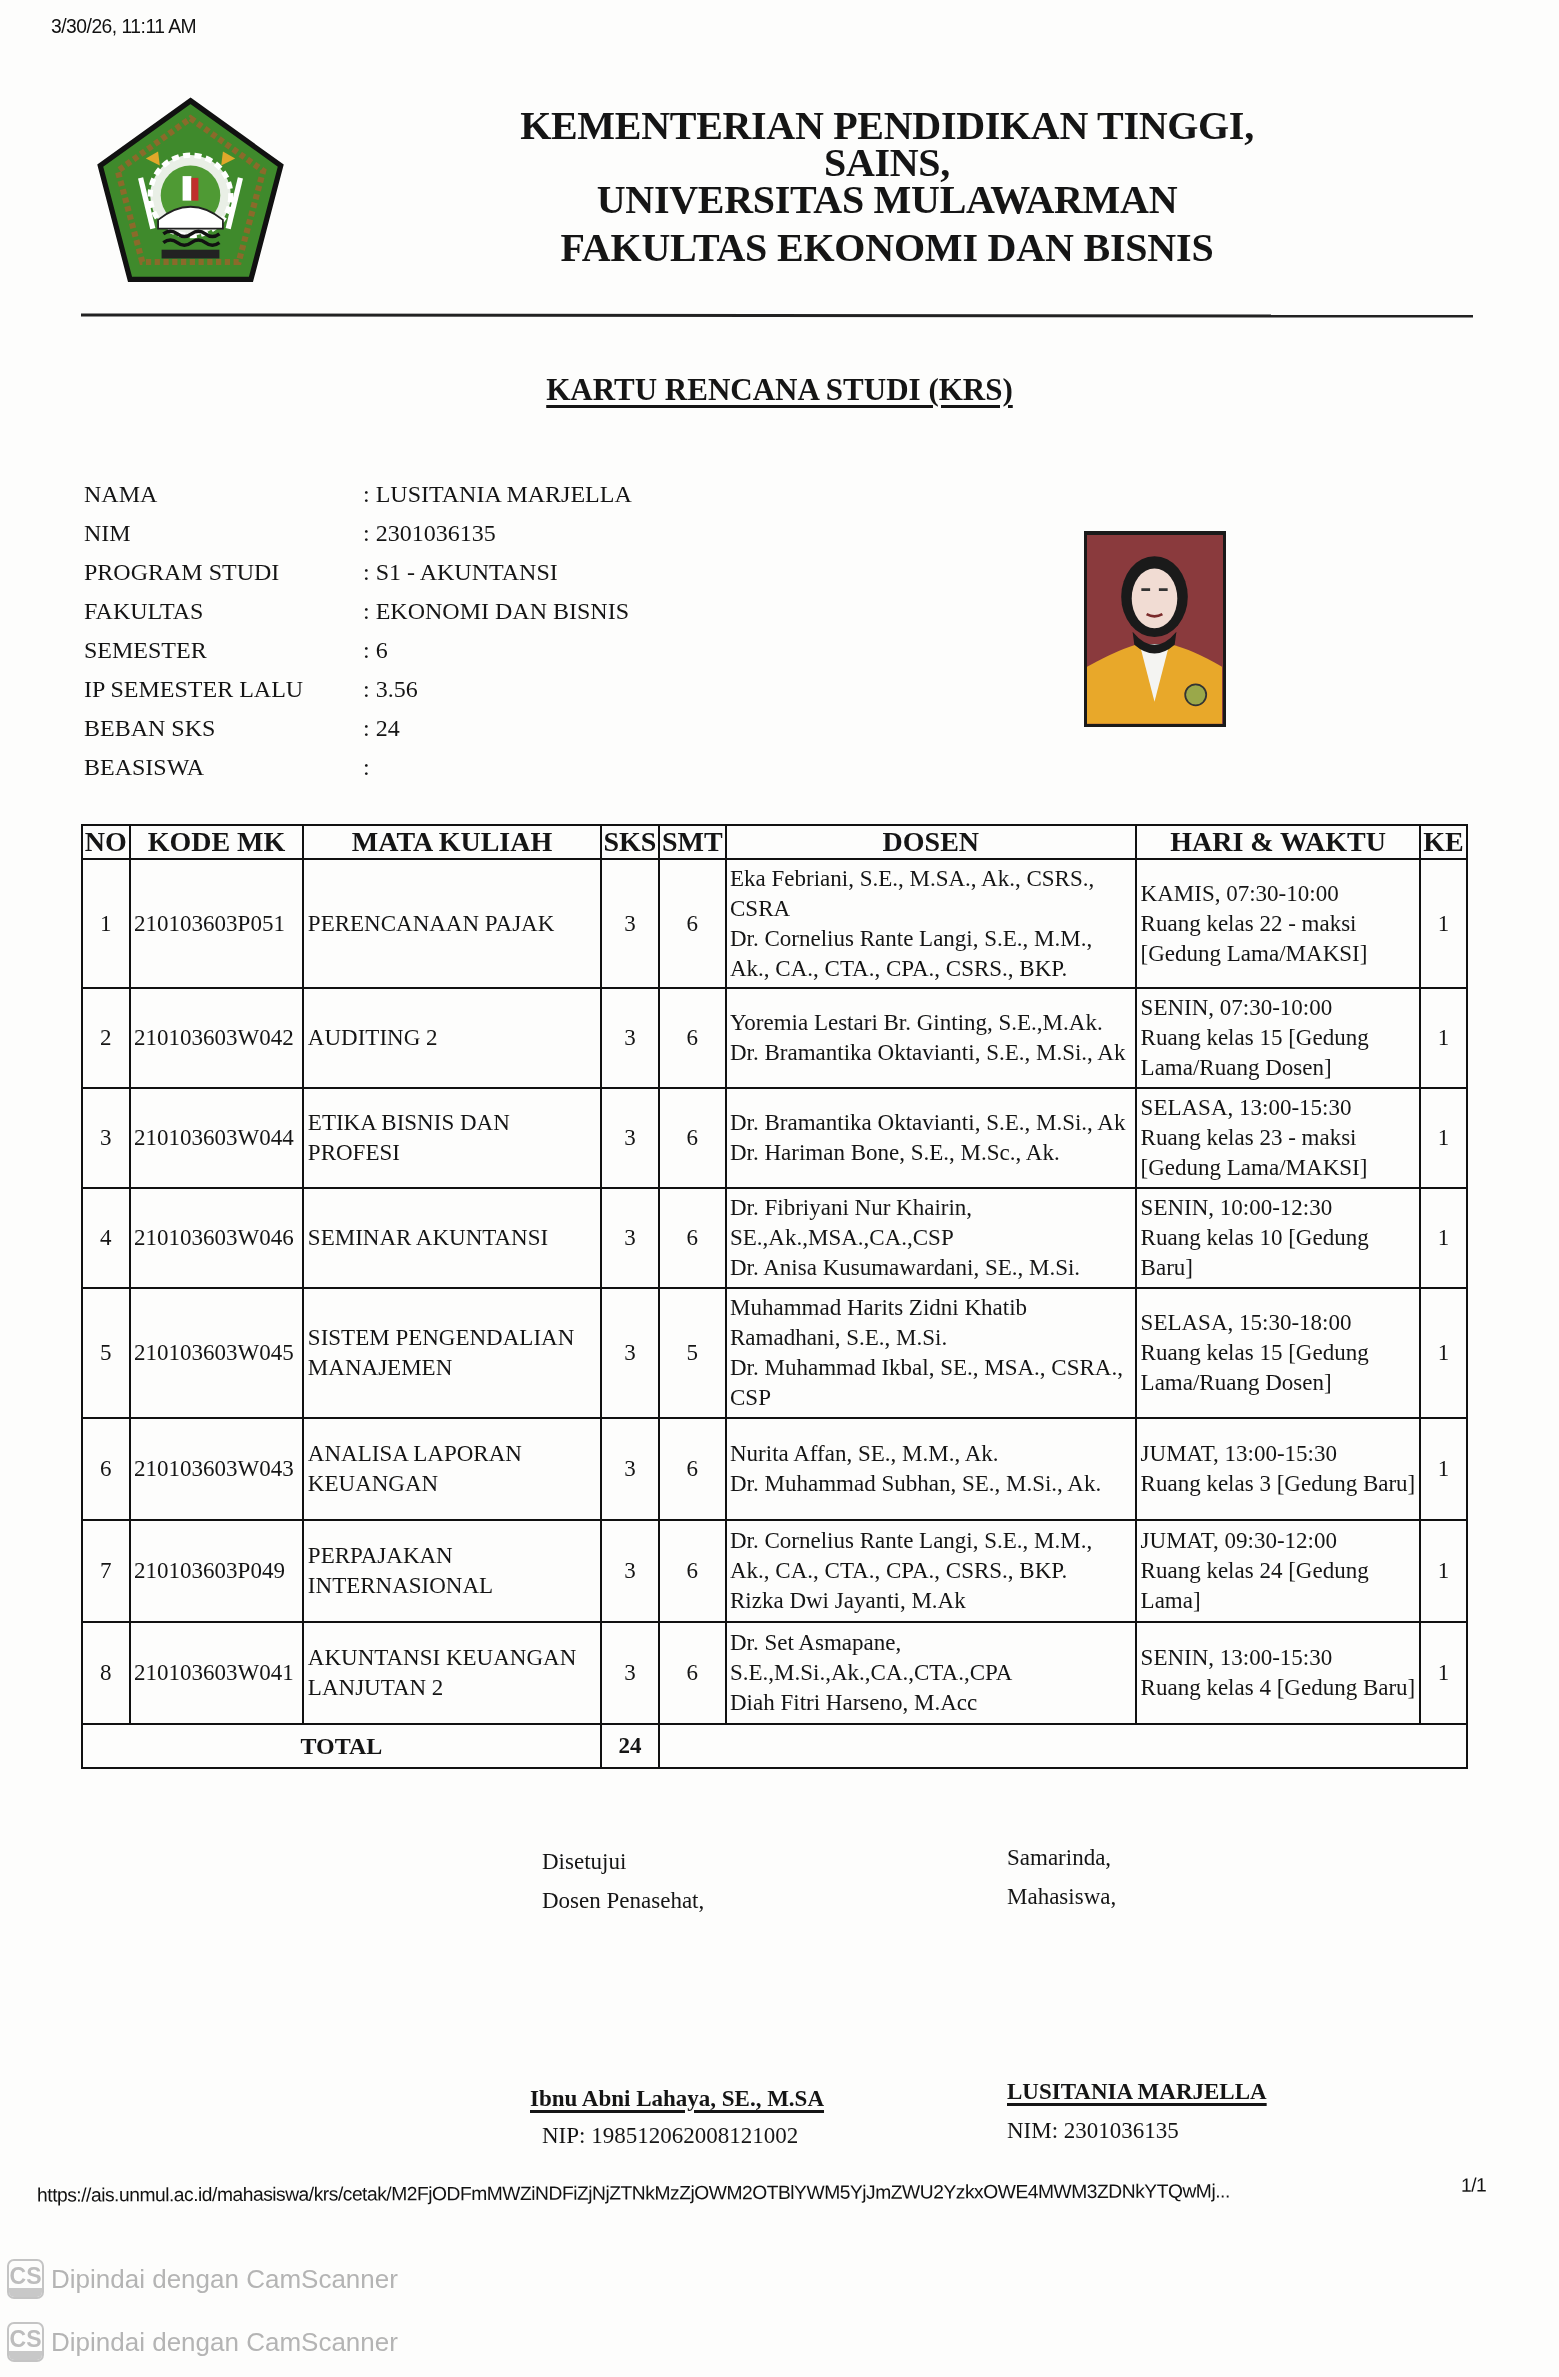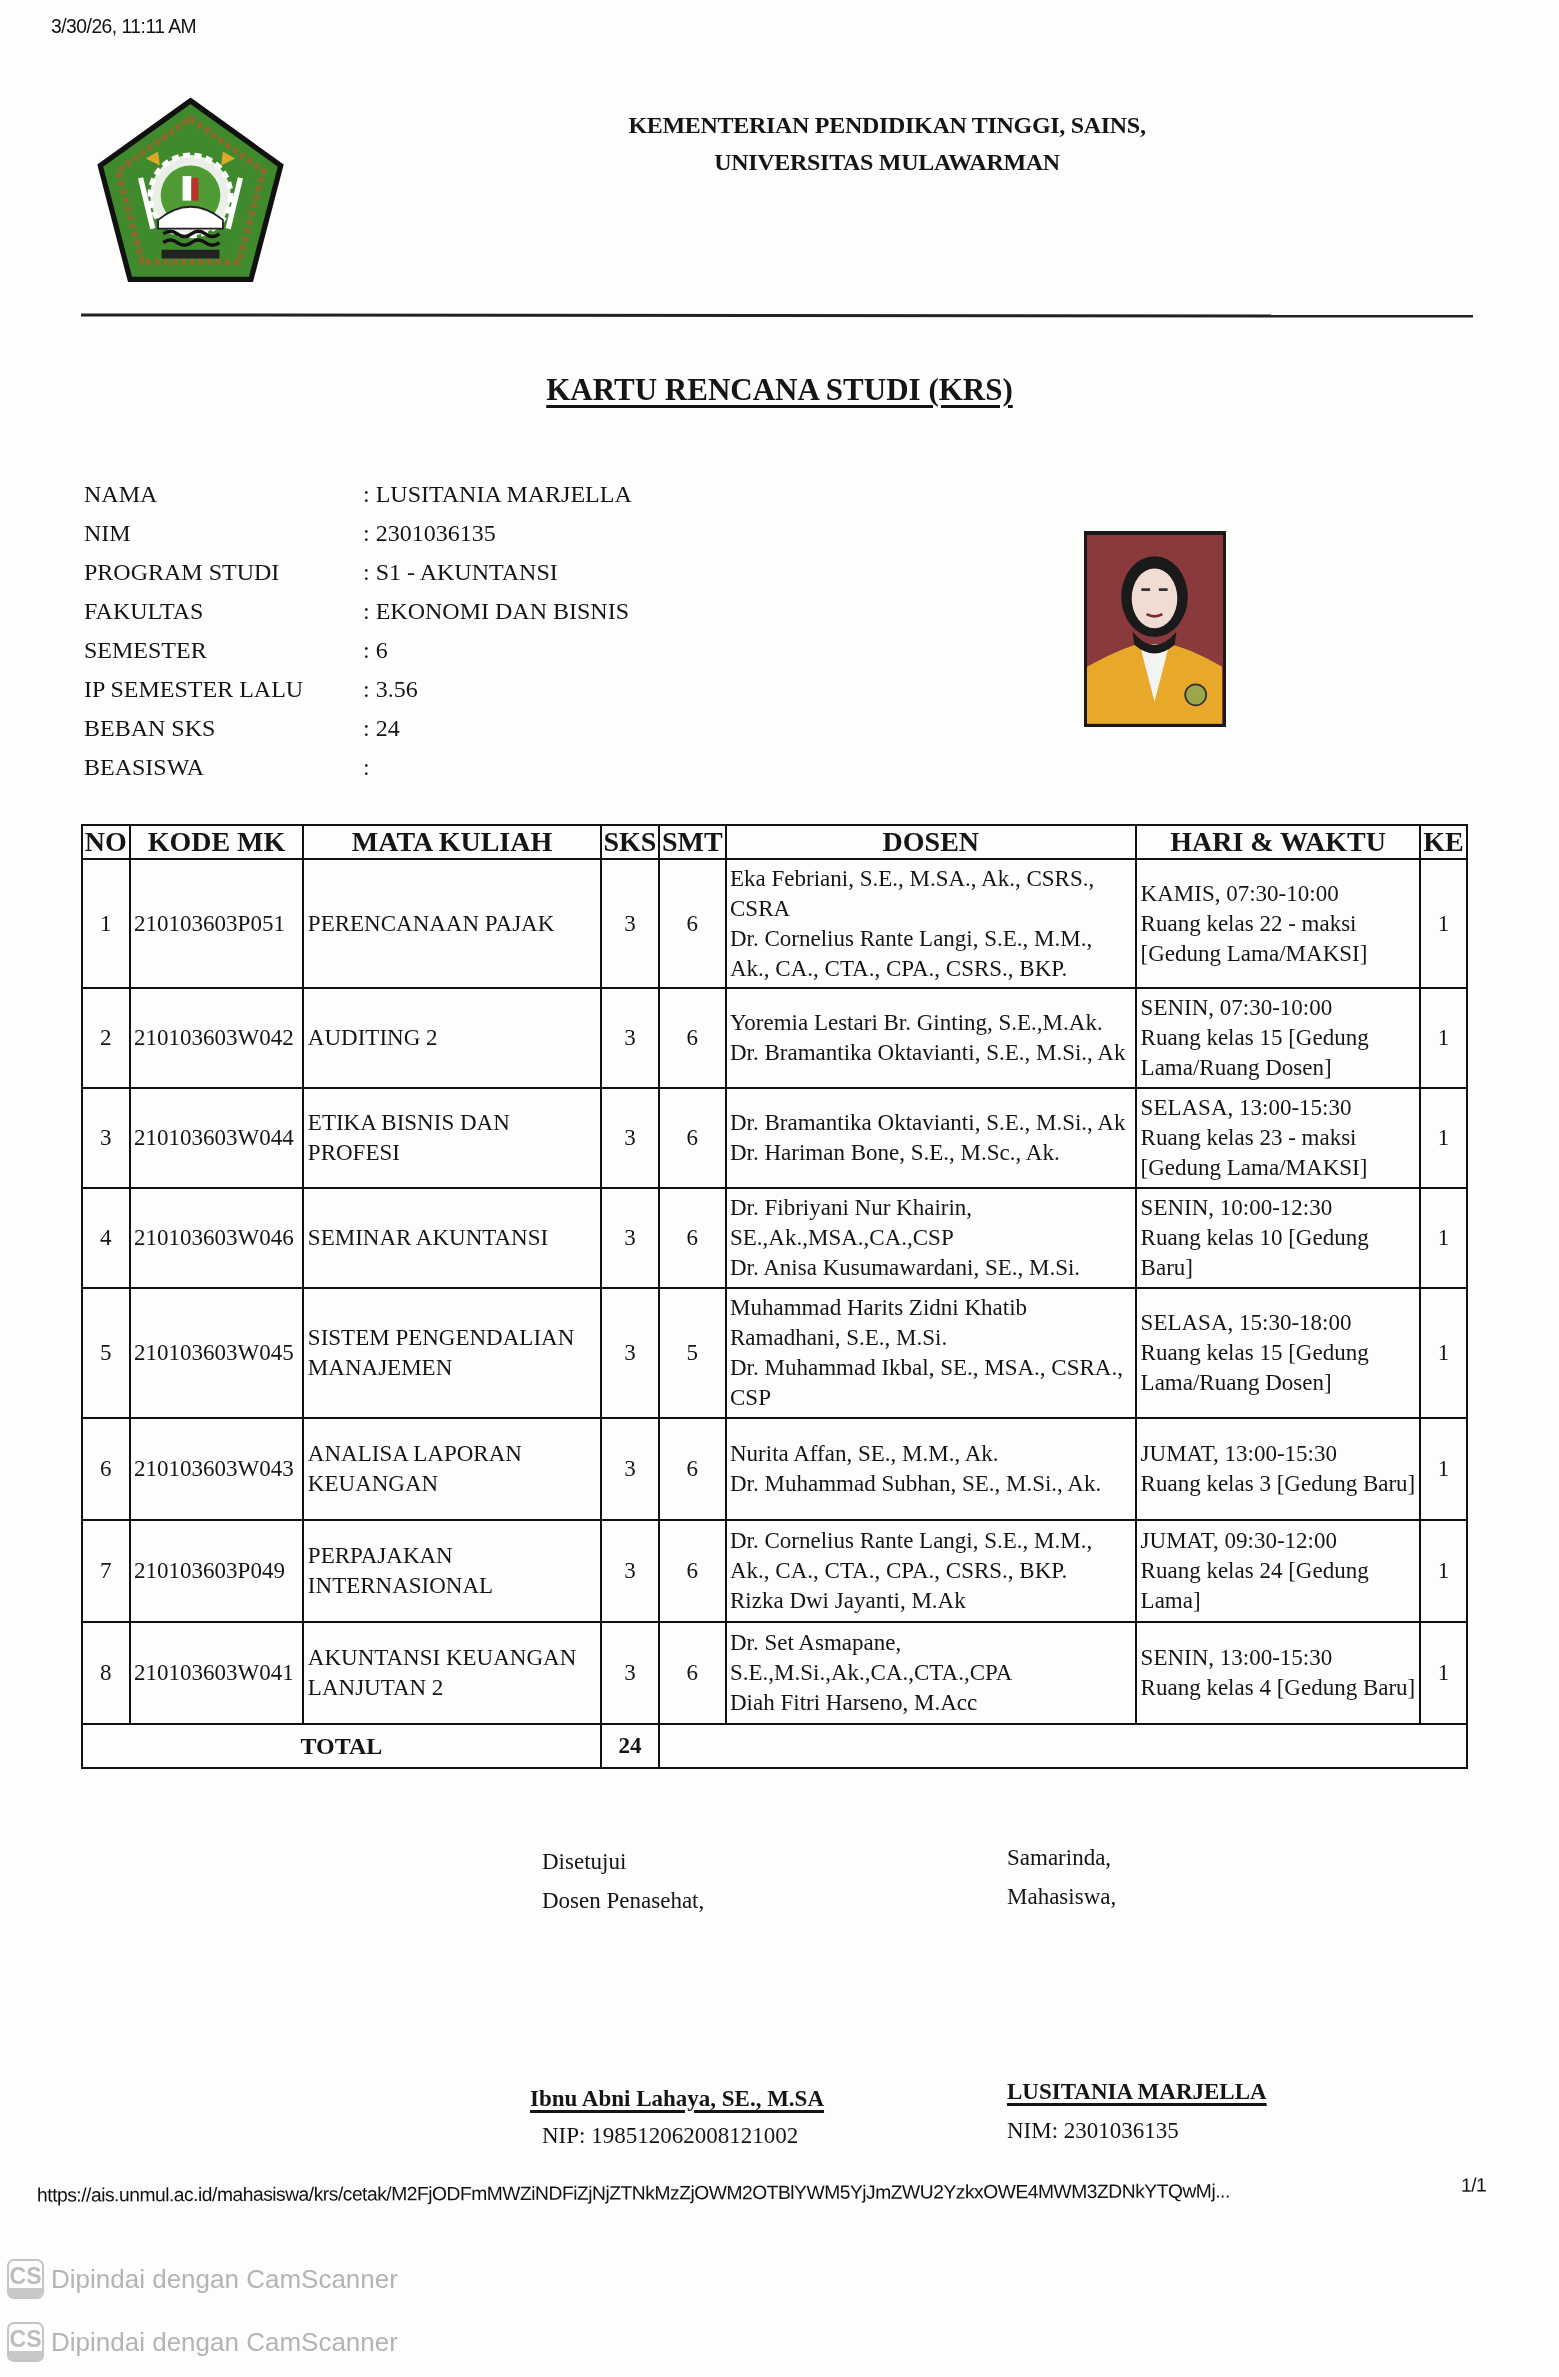--- a/index.html
+++ b/index.html
@@ -7,21 +7,21 @@
   body { position: relative; font-family: "Liberation Serif", "DejaVu Serif", serif; color: #151515; overflow: hidden; }
 
   .print-header { position: absolute; top: 16px; left: 51px; right: 35px; height: 35px;
     font-family: "Liberation Sans", "DejaVu Sans", sans-serif; font-size: 19.3px; letter-spacing: -0.5px; color: #111; }
   .print-header .date { position: absolute; left: 0; top: 0; }
   .print-header .url { position: absolute; left: 251px; top: 0; white-space: nowrap; }
 
   .logo { position: absolute; left: 95px; top: 97px; width: 191px; height: 188px; }
 
   .letterhead { position: absolute; left: 492px; top: 107px; width: 790px; text-align: center; font-weight: bold; }
-  .letterhead .l1 { font-size: 24px; line-height: 37px; letter-spacing: -0.3px; }
+  .letterhead .l1 { font-size: 40px; line-height: 37px; letter-spacing: -0.3px; }
   .letterhead .l4 { font-size: 40px; line-height: 51px; margin-top: 3.5px; letter-spacing: -0.2px; }
 
   .rule { position: absolute; left: 81px; top: 314px; width: 1392px; height: 2.6px; background: #222; transform: rotate(0.05deg); }
 
   .doc-title { position: absolute; left: 0; width: 1559px; top: 372px; text-align: center; font-weight: bold; font-size: 31px; }
   .doc-title span { text-decoration: underline; text-underline-offset: 5.3px; text-decoration-thickness: 2.6px; }
 
   .info { position: absolute; left: 84px; top: 475px; font-size: 24px; }
   .info .row { height: 39px; line-height: 39px; white-space: nowrap; position: relative; }
   .info .label { position: absolute; left: 0; }
@@ -78,20 +78,21 @@
     <path d="M78,166 q8,-6 16,0 t16,0 t16,0 t16,0" stroke="#111" stroke-width="4" fill="none"></path>
     <rect x="76" y="174" width="66" height="10" fill="#222"></rect>
     <line x1="52" y1="92" x2="66" y2="150" stroke="#fff" stroke-width="6"></line>
     <line x1="166" y1="92" x2="152" y2="150" stroke="#fff" stroke-width="6"></line>
   </svg>
 </div>
 
 <div class="letterhead">
   <div class="l1">KEMENTERIAN PENDIDIKAN TINGGI, SAINS,</div>
   <div class="l1">UNIVERSITAS MULAWARMAN</div>
+  <div class="l4">FAKULTAS EKONOMI DAN BISNIS</div>
 </div>
 
 <div class="rule"></div>
 
 <div class="doc-title">
   <span>KARTU RENCANA STUDI (KRS)</span>
 </div>
 
 <div class="info">
   <div class="row">

